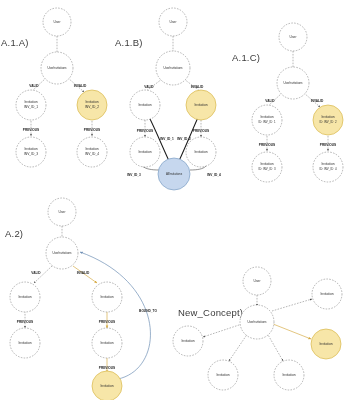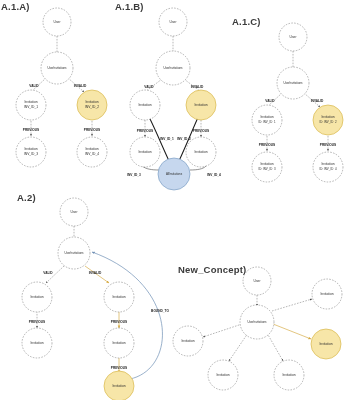--- a/index.html
+++ b/index.html
@@ -4,21 +4,21 @@
 <style>
   html,body{margin:0;padding:0;background:#ffffff;}
   body{
     width:351px;height:400px;position:relative;overflow:hidden;
     font-family:"Liberation Sans", sans-serif;
     color:#2b2b2b;
   }
   .panel{position:absolute;}
   .panel-title{
     position:absolute;font-size:9.5px;letter-spacing:.2px;
-    color:#3b3b3b;white-space:nowrap;font-weight:700;
+    color:#3b3b3b;white-space:nowrap;font-weight:400;margin-top:36px;
   }
   svg{position:absolute;left:0;top:0;overflow:visible;}
   .node-label{
     font-size:3.3px;text-anchor:middle;fill:#2f2f2f;
     font-family:"Liberation Sans", sans-serif;
   }
   .node-label.small{font-size:2.9px;}
   .edge-label{
     font-size:3.2px;text-anchor:middle;fill:#1d1d1d;
     font-family:"Liberation Sans", sans-serif;font-weight:700;
@@ -169,21 +169,21 @@
     <text class="node-label" x="97" y="150">Invitation</text>
     <text class="node-label small" x="97" y="155">ID: INV_ID_4</text>
 
     <text class="edge-label" x="39" y="87">VALID</text>
     <text class="edge-label" x="86" y="87">INVALID</text>
     <text class="edge-label" x="36" y="131">PREVIOUS</text>
     <text class="edge-label" x="97" y="131">PREVIOUS</text>
   </svg>
 </div>
 
-<div class="panel" style="left:12px;top:190px;width:185px;height:210px;">
+<div class="panel" style="left:0;top:190px;width:185px;height:210px;">
   <div class="panel-title" style="left:5px;top:2px;">A.2)</div>
 
   <svg width="185" height="210" viewBox="0 0 185 210">
     <defs>
       <marker id="ahD4" markerWidth="5" markerHeight="5" refX="4" refY="2.5" orient="auto">
         <path d="M0,0.6 L4.2,2.5 L0,4.4 z" fill="#4a4a4a"></path>
       </marker>
       <marker id="ahG4" markerWidth="5" markerHeight="5" refX="4" refY="2.5" orient="auto">
         <path d="M0,0.6 L4.2,2.5 L0,4.4 z" fill="#d4a73c"></path>
       </marker>
@@ -220,21 +220,21 @@
     <text class="edge-label" x="36" y="84">VALID</text>
     <text class="edge-label" x="83" y="84">INVALID</text>
     <text class="edge-label" x="25" y="133">PREVIOUS</text>
     <text class="edge-label" x="107" y="133">PREVIOUS</text>
     <text class="edge-label" x="107" y="179">PREVIOUS</text>
     <text class="edge-label" x="148" y="122">BOUND_TO</text>
   </svg>
 </div>
 
 <div class="panel" style="left:176px;top:258px;width:175px;height:142px;">
-  <div class="panel-title" style="left:2px;top:6px;">New_Concept)</div>
+  <div class="panel-title" style="left:2px;top:13px;">New_Concept)</div>
 
   <svg width="175" height="142" viewBox="0 0 175 142">
     <defs>
       <marker id="ahD5" markerWidth="5" markerHeight="5" refX="4" refY="2.5" orient="auto">
         <path d="M0,0.6 L4.2,2.5 L0,4.4 z" fill="#4a4a4a"></path>
       </marker>
       <marker id="ahG5" markerWidth="5" markerHeight="5" refX="4" refY="2.5" orient="auto">
         <path d="M0,0.6 L4.2,2.5 L0,4.4 z" fill="#d4a73c"></path>
       </marker>
     </defs>

